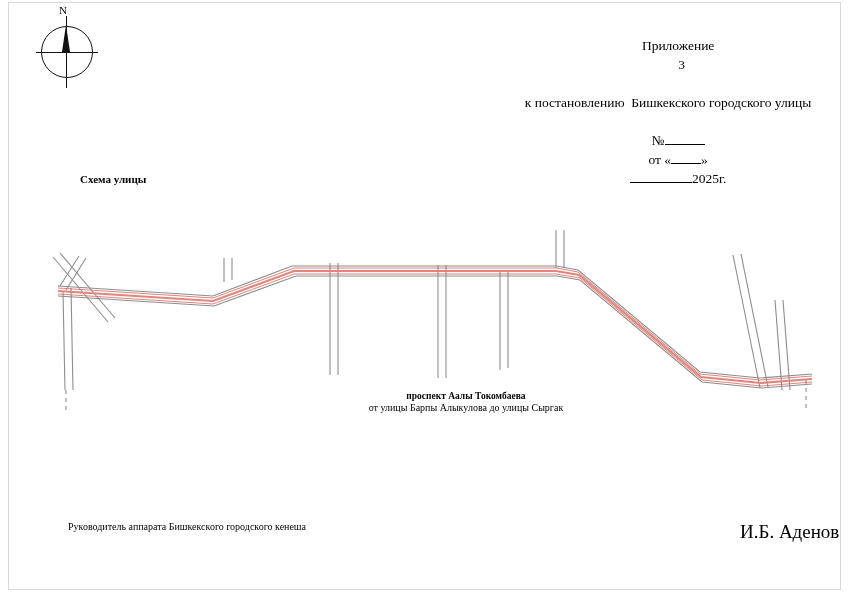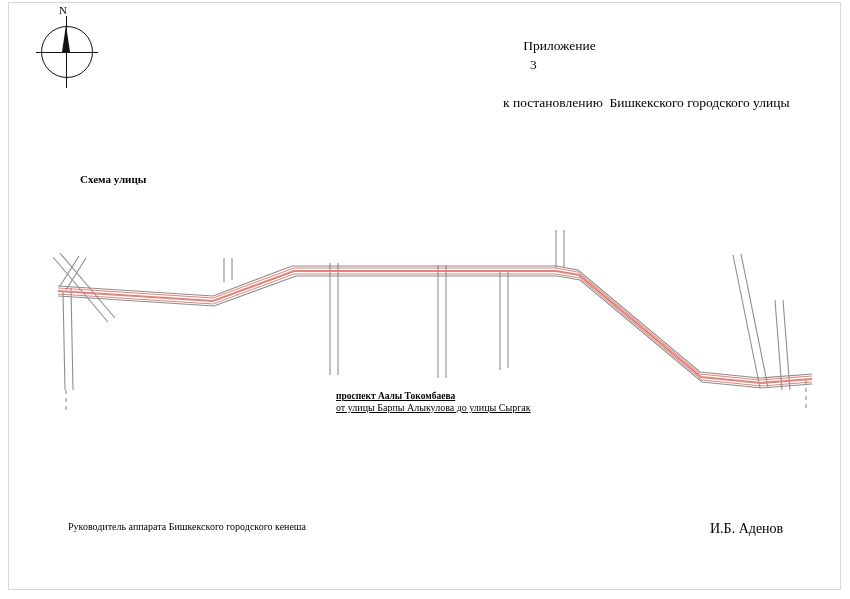--- a/index.html
+++ b/index.html
@@ -78,20 +78,21 @@
   }
 
   
   .header-block {
     position: absolute;
     left: 503px;
     top: 17px;
     width: 330px;
     font-size: 13.5px;
     line-height: 19px;
+    text-align: center;
   }
   .header-block .line1 { white-space: pre; }
   .header-block .line2 { white-space: pre; }
   .header-block .line3 { white-space: pre; }
   .blank-s { display: inline-block; width: 40px; border-bottom: 1px solid #000; }
   .blank-m { display: inline-block; width: 30px; border-bottom: 1px solid #000; }
   .blank-l { display: inline-block; width: 62px; border-bottom: 1px solid #000; }
 
   
   .scheme-title {
@@ -110,40 +111,39 @@
     width: 850px;
     height: 599px;
   }
 
   
   .street-caption {
     position: absolute;
     left: 336px;
     top: 390px;
     width: 260px;
-    text-align: left;
+    text-align: center;
     font-size: 9.5px;
     line-height: 12px;
-    text-decoration: underline;
   }
   .street-caption .name { font-weight: bold; font-size: 9.5px; }
   .street-caption .range { font-size: 10px; }
 
   
   .footer-left {
     position: absolute;
     left: 68px;
     top: 521px;
     font-size: 10px;
   }
   .footer-right {
     position: absolute;
-    left: 710px;
+    left: 740px;
     top: 521px;
-    font-size: 14px;
+    font-size: 19px;
   }
 </style>
 </head>
 <body>
 
 <div class="page">
   <div class="sheet-border"></div>
 
   <div class="compass">
     <div class="vline"></div>
@@ -152,20 +152,25 @@
     <div class="needle"></div>
     <div class="n-label">N</div>
   </div>
 
   <div class="header-block">
     <div class="line1">
       <span>Приложение</span>
       &nbsp;&nbsp;<span>3</span>
     </div>
     <div class="line2">к постановлению  Бишкекского городского улицы</div>
+    <div class="line3">
+      <span>№</span><span class="blank-s"></span>
+      <span>от «</span><span class="blank-m"></span><span>»</span>
+      <span class="blank-l"></span><span>2025г.</span>
+    </div>
   </div>
 
   <div class="scheme-title">Схема улицы</div>
 
   <svg class="map" viewBox="0 0 850 599" xmlns="http://www.w3.org/2000/svg">
 
     <g stroke="#8d8d8d" stroke-width="1.1" fill="none">
 
       <path d="M53 257 L108 322"></path>
       <path d="M60 253 L115 318"></path>

